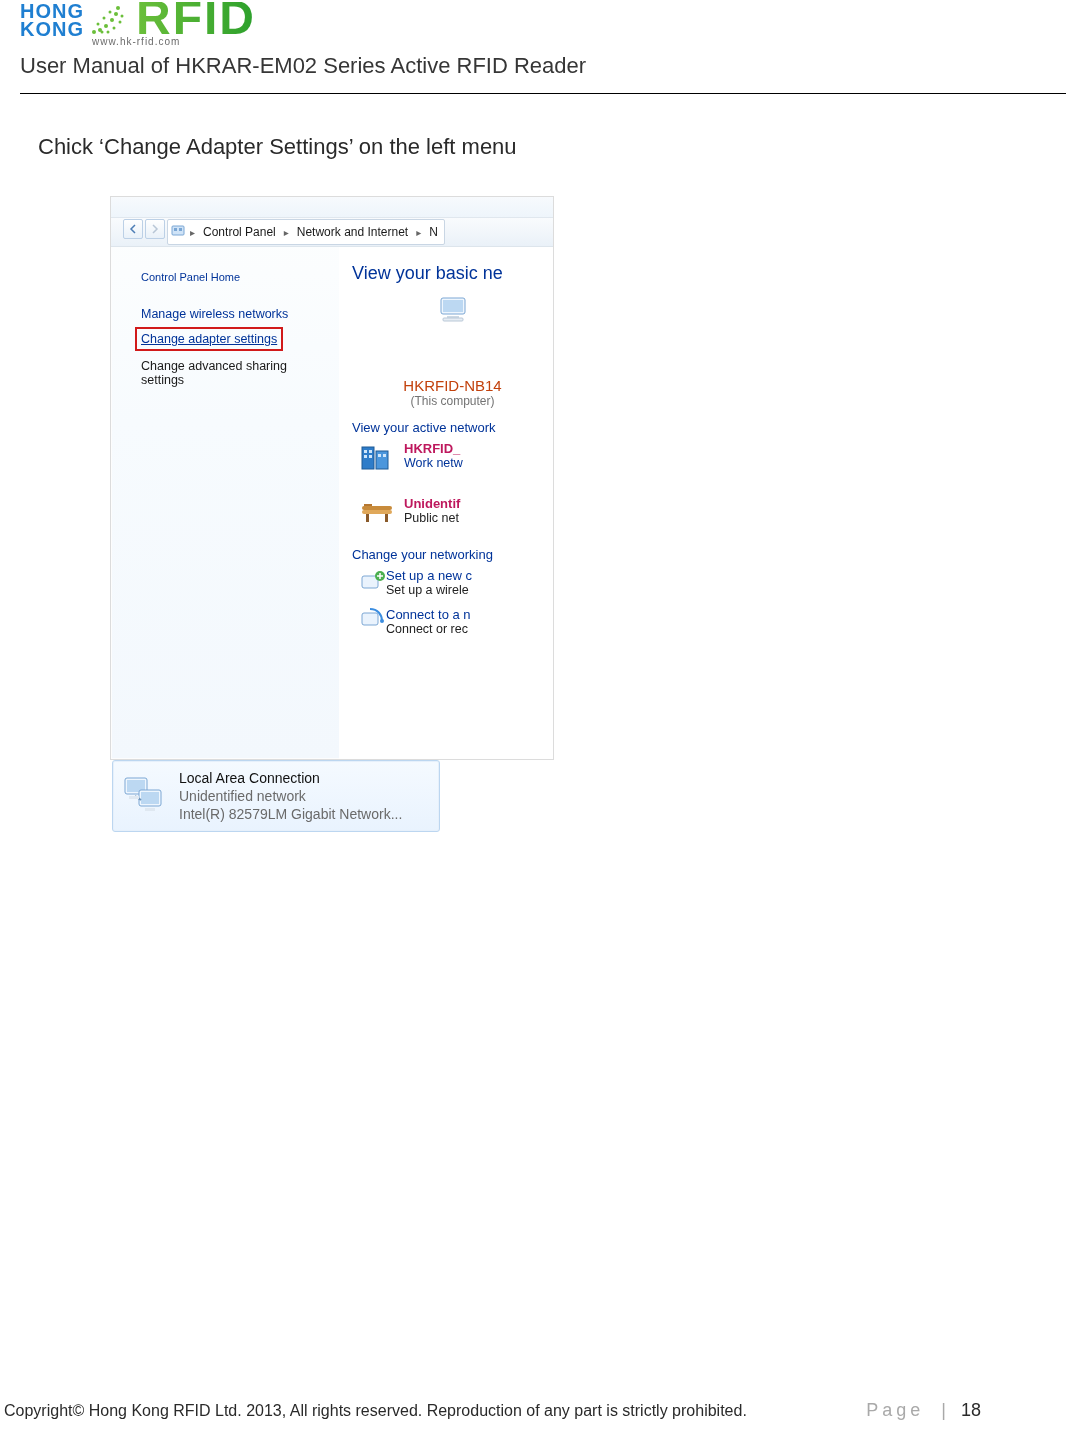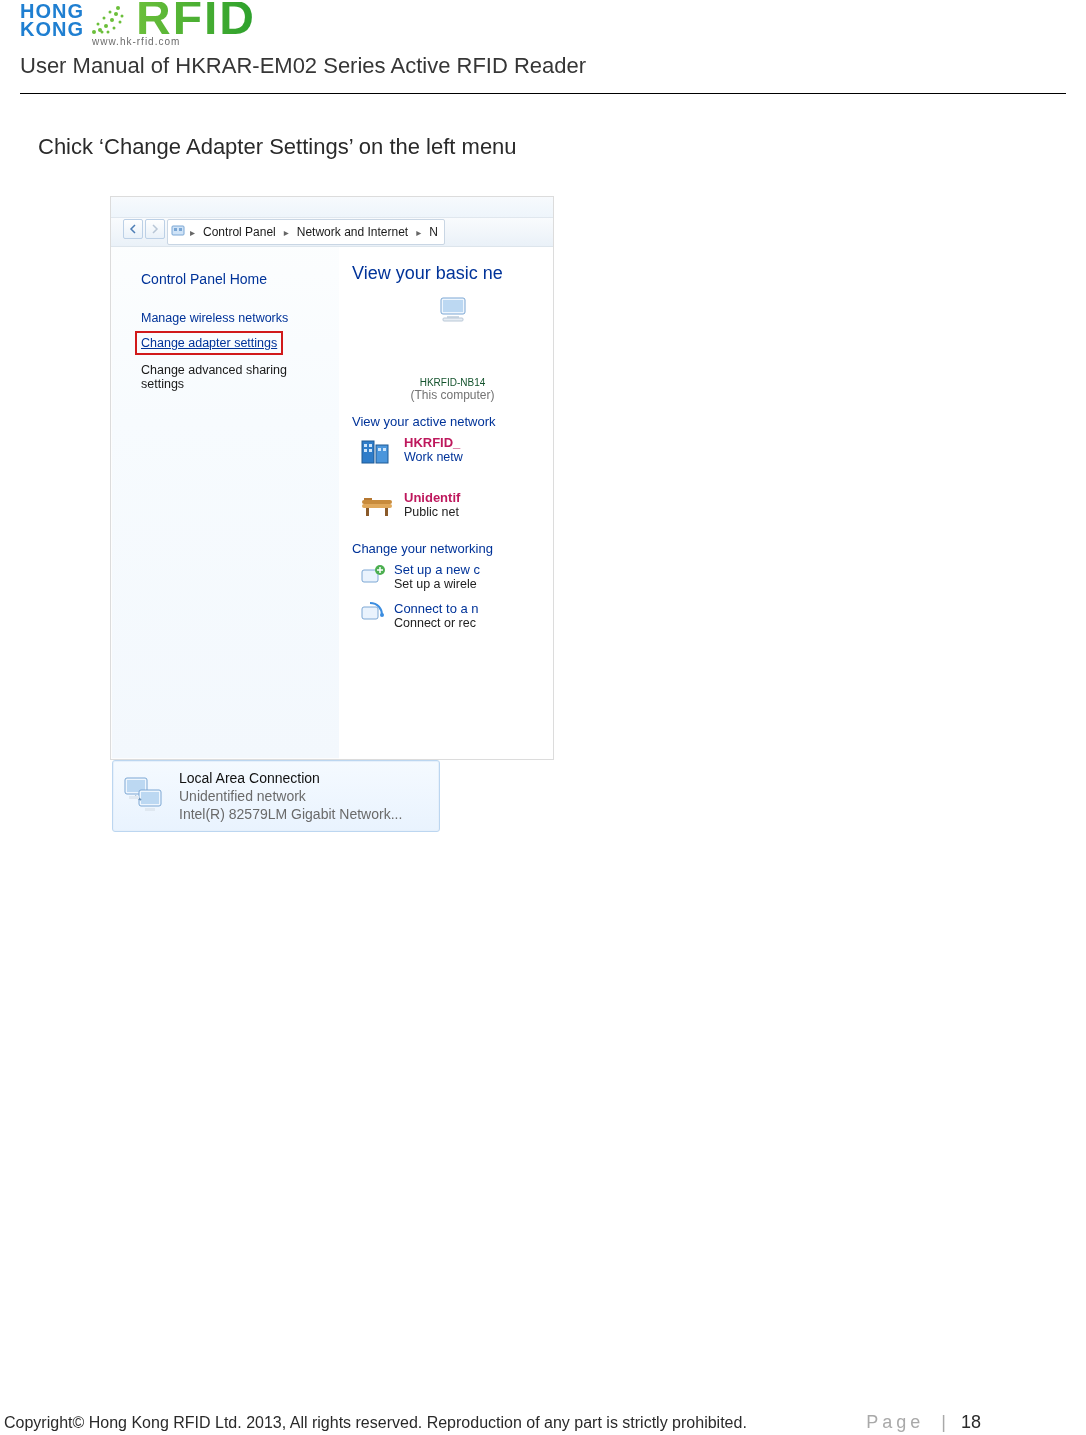--- a/index.html
+++ b/index.html
@@ -138,21 +138,21 @@
   }
   .left-pane {
     width: 228px;
     padding: 24px 12px 0 30px;
     box-sizing:border-box;
     font-size: 12.5px;
   }
   .cp-home {
     color:#003399;
     margin-bottom: 22px;
-    font-size: 14px;
+    font-size: 11px;
   }
   .link-item {
     color:#003399;
     margin-bottom: 4px;
     cursor:pointer;
     line-height: 18px;
   }
   .link-item.highlight {
     display:inline-block;
     border:2px solid #d11a1a;
@@ -188,21 +188,21 @@
   .net-row {
     display:flex;align-items:flex-start;gap:10px;margin-bottom:18px;margin-left:6px;
   }
   .net-info .t { font-weight:bold;font-size:13px;color:#be185d; }
   .net-info .s { font-size:12.5px;color:#003399; }
   .net-info .s2 { font-size:12.5px;color:#222; }
   .chg-head {
     color:#003399;font-size:13px;margin-top:8px;margin-bottom:6px;
   }
   .opt-row {
-    display:flex;align-items:flex-start;gap:8px;margin-left:8px;margin-bottom:2px;
+    display:flex;align-items:flex-start;margin-left:8px;margin-bottom:2px;
   }
   .opt-row .t { color:#003399;font-size:13px; }
   .opt-row .s { color:#222;font-size:12.5px; }
   
   .shot2 {
     margin-left: 92px;
     margin-top: 0;
     width: 328px;
     height: 72px;
     border: 1px solid #bcd6f0;
@@ -216,21 +216,21 @@
     gap: 10px;
   }
   .shot2 .lac-icon { flex:0 0 auto; }
   .shot2 .txt { font-size:14px; line-height:18px; }
   .shot2 .t1 { color:#111; }
   .shot2 .t2 { color:#6a6a6a; }
   .shot2 .t3 { color:#6a6a6a; }
   
   .footer {
     position:absolute;
-    bottom: 2px;
+    bottom: 14px;
     left: 4px;
     right: 4px;
     display:flex;
     justify-content: space-between;
     font-family: Candara, "Segoe UI", sans-serif;
     align-items:baseline;
   }
   .footer-left {
     font-size: 16px;
     color:#2a2a2a;
@@ -330,21 +330,21 @@
 
         <div class="r-center">
           <div class="pc-icon">
             <svg width="40" height="32" viewBox="0 0 40 32">
               <rect x="8" y="4" width="24" height="16" rx="2" fill="#eef6fe" stroke="#7ca7d4"></rect>
               <rect x="10" y="6" width="20" height="12" fill="#bcd8f2"></rect>
               <rect x="14" y="22" width="12" height="2" fill="#cdd9e5"></rect>
               <rect x="10" y="24" width="20" height="3" rx="1" fill="#e7edf4" stroke="#b9c8d7"></rect>
             </svg>
           </div>
-          <div style="font-size:10px;color:#14532d;margin-top:48px;">HKRFID-NB14</div>
+          <div style="font-size:15px;color:#c2410c;margin-top:48px;">HKRFID-NB14</div>
           <div style="font-size:12px;color:#737373;">(This computer)</div>
         </div>
 
         <div class="r-sub">View your active network</div>
 
         <div class="net-row">
           <span>
             <svg width="36" height="34" viewBox="0 0 36 34">
               <rect x="4" y="6" width="12" height="22" fill="#2e7cc9" stroke="#1e5a96"></rect>
               <rect x="18" y="10" width="12" height="18" fill="#4b96dc" stroke="#1e5a96"></rect>

